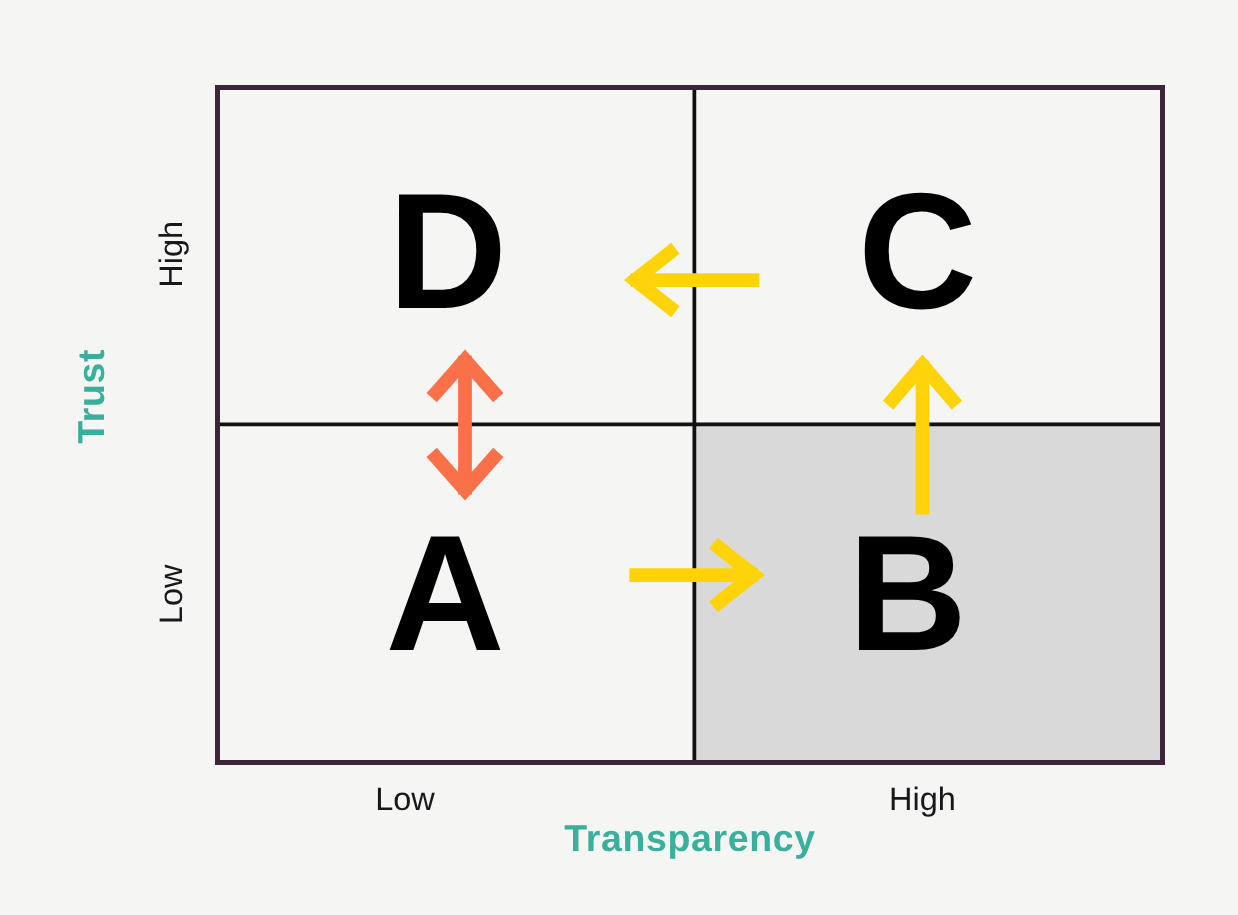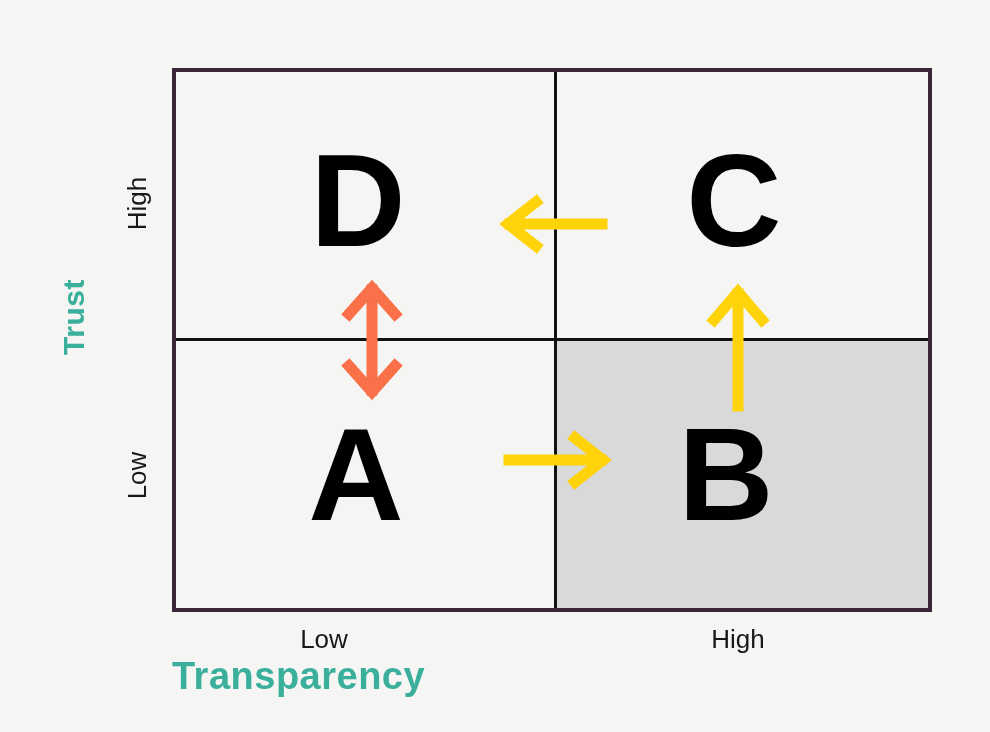--- a/index.html
+++ b/index.html
@@ -92,23 +92,23 @@
     font-size: 30px;
     font-weight: bold;
     letter-spacing: 0.5px;
     white-space: nowrap;
   }
   #x-axis-title {
     position: absolute;
     left: 172px;
     top: 655px;
     width: 760px;
-    text-align: left;
+    text-align: center;
     color: #3aaf9b;
-    font-size: 38px;
+    font-size: 30px;
     font-weight: bold;
     letter-spacing: 0.5px;
     white-space: nowrap;
   }
 
   
   .ytick {
     position: absolute;
     width: 110px;
     text-align: center;

